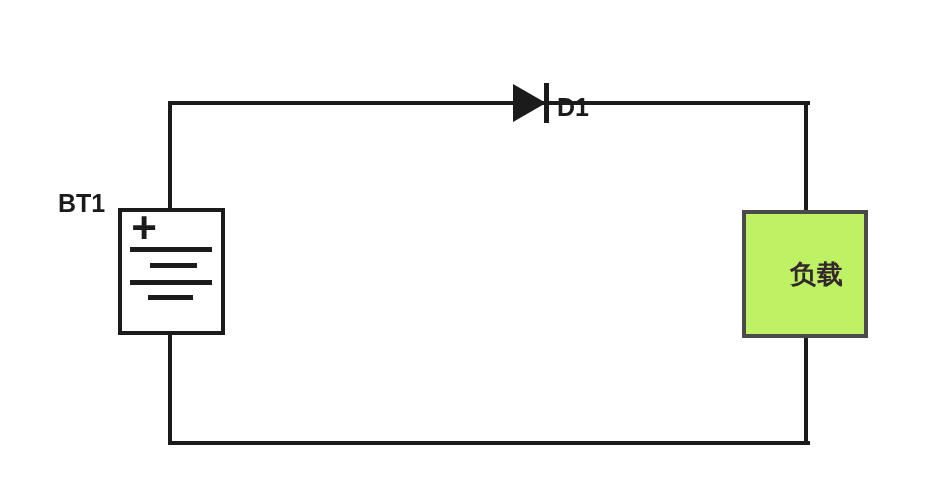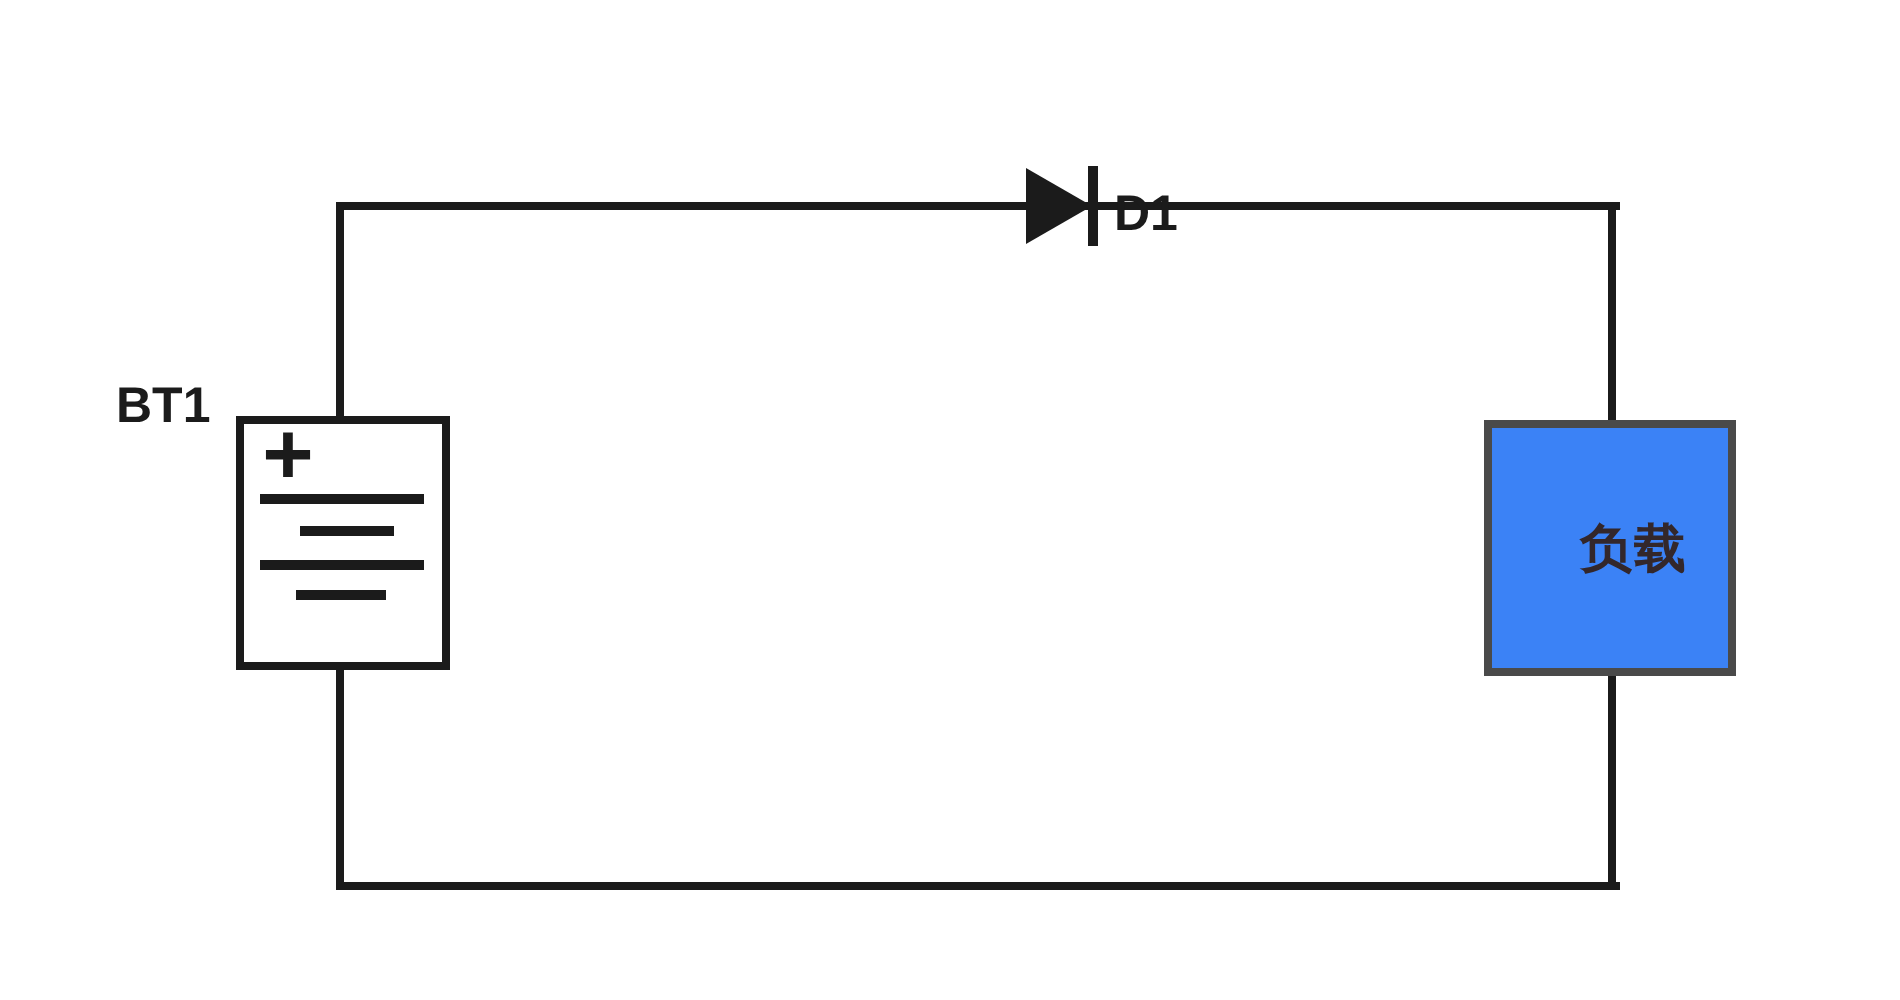--- a/index.html
+++ b/index.html
@@ -38,21 +38,21 @@
     position:absolute; left:513px; top:84px; width:0; height:0;
     border-top:19px solid transparent;
     border-bottom:19px solid transparent;
     border-left:33px solid #1b1b1b;
   }
   .diode-bar { position:absolute; left:544px; top:83px; width:5px; height:40px; background:#1b1b1b; }
 
   
   .load-box {
     position:absolute; left:742px; top:210px; width:118px; height:120px;
-    border:4px solid #4a4a4a; background:#3b82f6;
+    border:4px solid #4a4a4a; background:#bef264;
     display:flex; align-items:center; justify-content:center;
   }
   .load-label {
     font-size:26px; font-weight:bold; color:#33272b;
     margin-left:24px; letter-spacing:1px;
   }
 
   
   .ref-label {
     position:absolute; font-size:25px; font-weight:bold; color:#1b1b1b;

